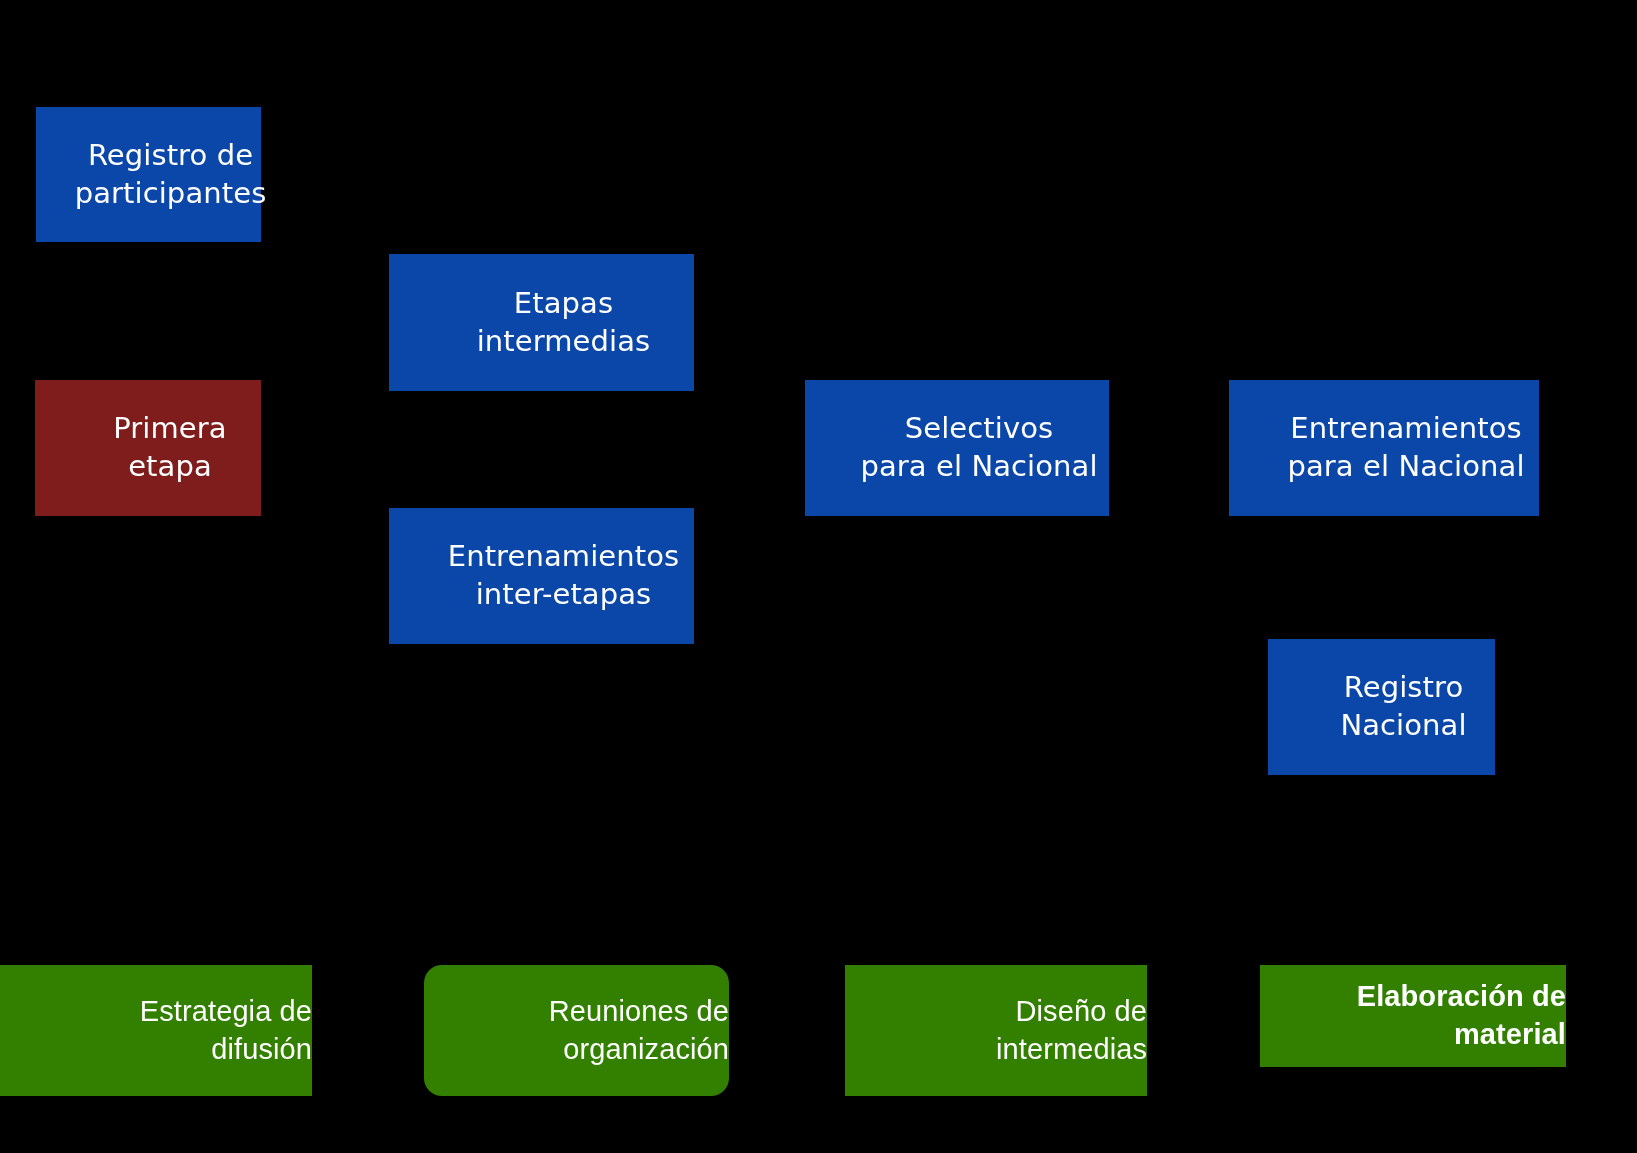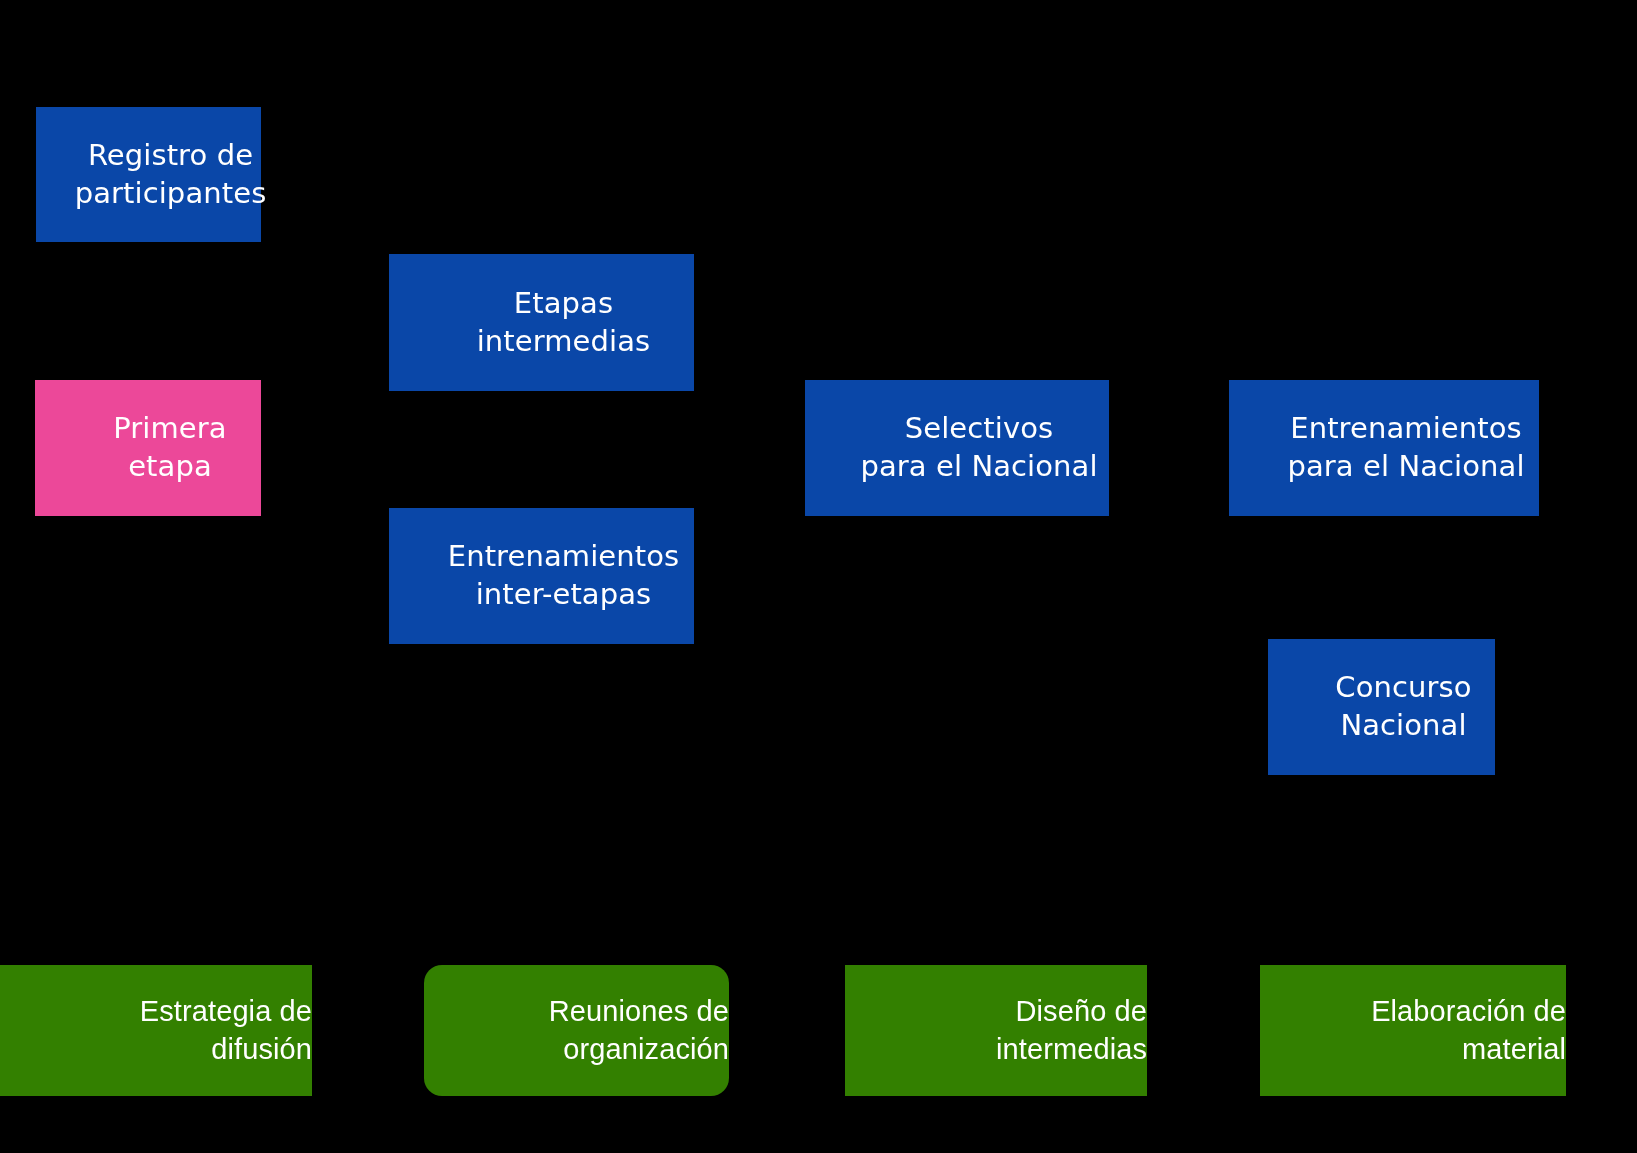--- a/index.html
+++ b/index.html
@@ -47,31 +47,31 @@
   }
 </style>
 </head>
 <body>
 
 <div id="canvas" style="background: rgb(0, 0, 0);">
     <div class="node phase" style="left: 36px; top: 107px; width: 225px; height: 135px; background: rgb(10, 71, 168);"><span>Registro de
 participantes</span></div>
     <div class="node phase" style="left: 389px; top: 254px; width: 305px; height: 137px; background: rgb(10, 71, 168);"><span>Etapas
 intermedias</span></div>
-    <div class="node phase" style="left: 35px; top: 380px; width: 226px; height: 136px; background: #ec4899;"><span>Primera
+    <div class="node phase" style="left: 35px; top: 380px; width: 226px; height: 136px; background: #7f1d1d;"><span>Primera
 etapa</span></div>
     <div class="node phase" style="left: 805px; top: 380px; width: 304px; height: 136px; background: rgb(10, 71, 168);"><span>Selectivos
 para el Nacional</span></div>
     <div class="node phase" style="left: 1229px; top: 380px; width: 310px; height: 136px; background: rgb(10, 71, 168);"><span>Entrenamientos
 para el Nacional</span></div>
     <div class="node phase" style="left: 389px; top: 508px; width: 305px; height: 136px; background: rgb(10, 71, 168);"><span>Entrenamientos
 inter-etapas</span></div>
-    <div class="node phase" style="left: 1268px; top: 639px; width: 227px; height: 136px; background: rgb(10, 71, 168);"><span>Concurso
+    <div class="node phase" style="left: 1268px; top: 639px; width: 227px; height: 136px; background: rgb(10, 71, 168);"><span>Registro
 Nacional</span></div>
     <div class="node support" style="left: 0px; top: 965px; width: 312px; height: 131px; background: rgb(51, 128, 0);"><span>Estrategia de
 difusión</span></div>
     <div class="node support" style="left: 424px; top: 965px; width: 305px; height: 131px; background: rgb(51, 128, 0); border-radius: 18px;"><span>Reuniones de
 organización</span></div>
     <div class="node support" style="left: 845px; top: 965px; width: 302px; height: 131px; background: rgb(51, 128, 0);"><span>Diseño de
 intermedias</span></div>
-    <div class="node support" style="left: 1260px; top: 965px; width: 306px; height: 131px; background: rgb(51, 128, 0);"><span>Elaboración de
+    <div class="node support" style="left: 1260px; top: 965px; width: 306px; height: 102px; background: rgb(51, 128, 0); font-weight: bold;"><span>Elaboración de
 material</span></div>
   </div>
 
 </body></html>

